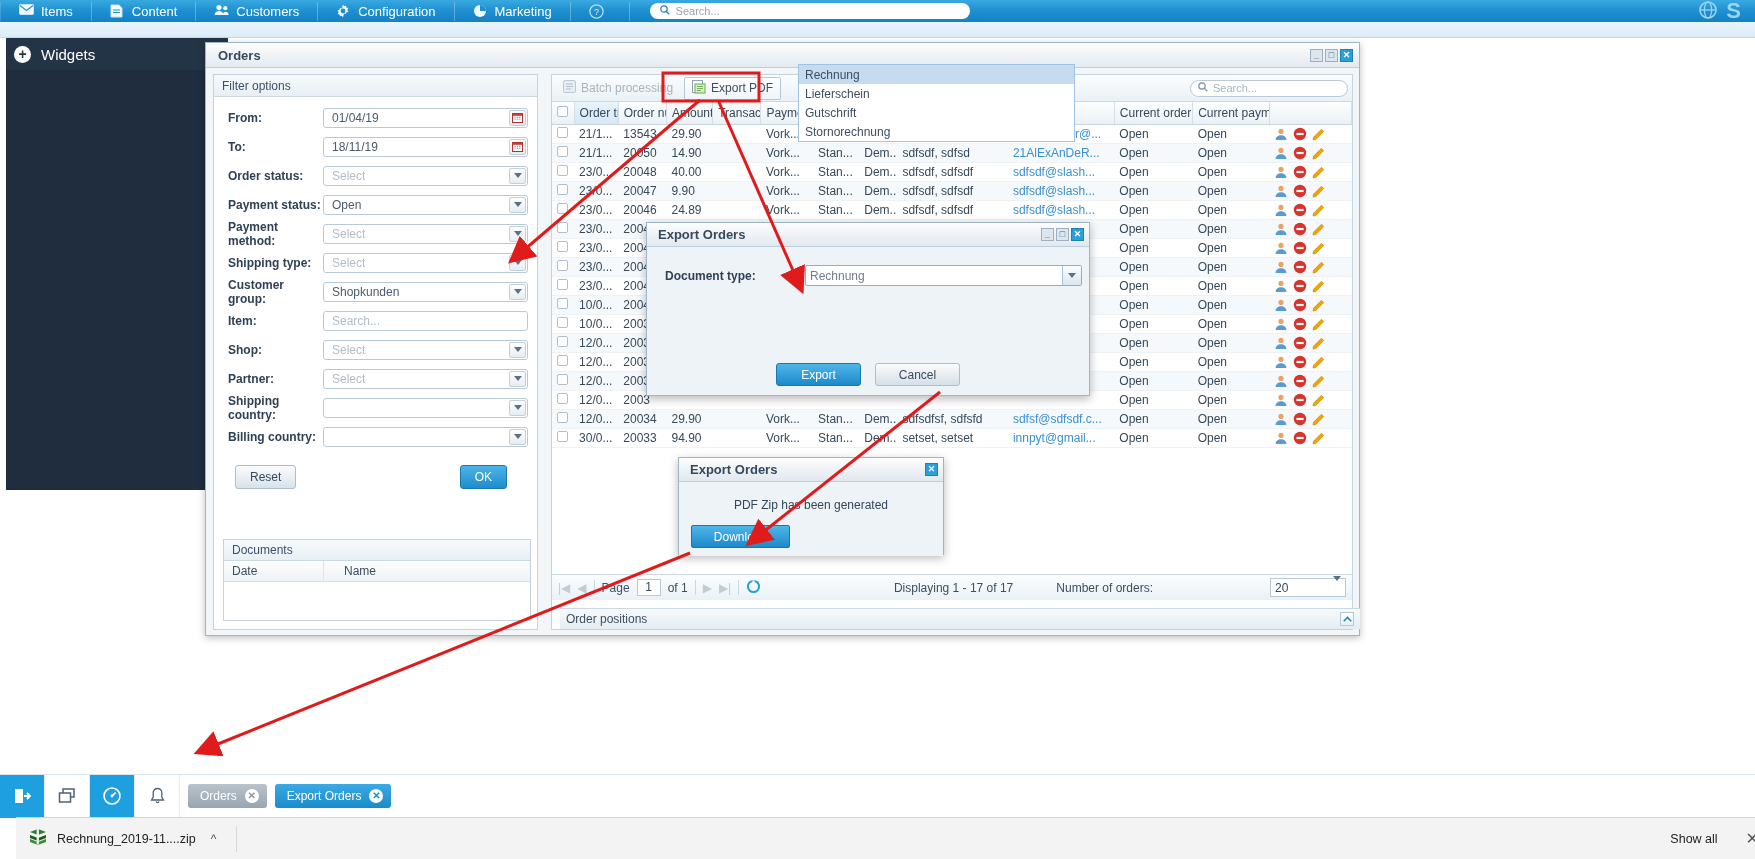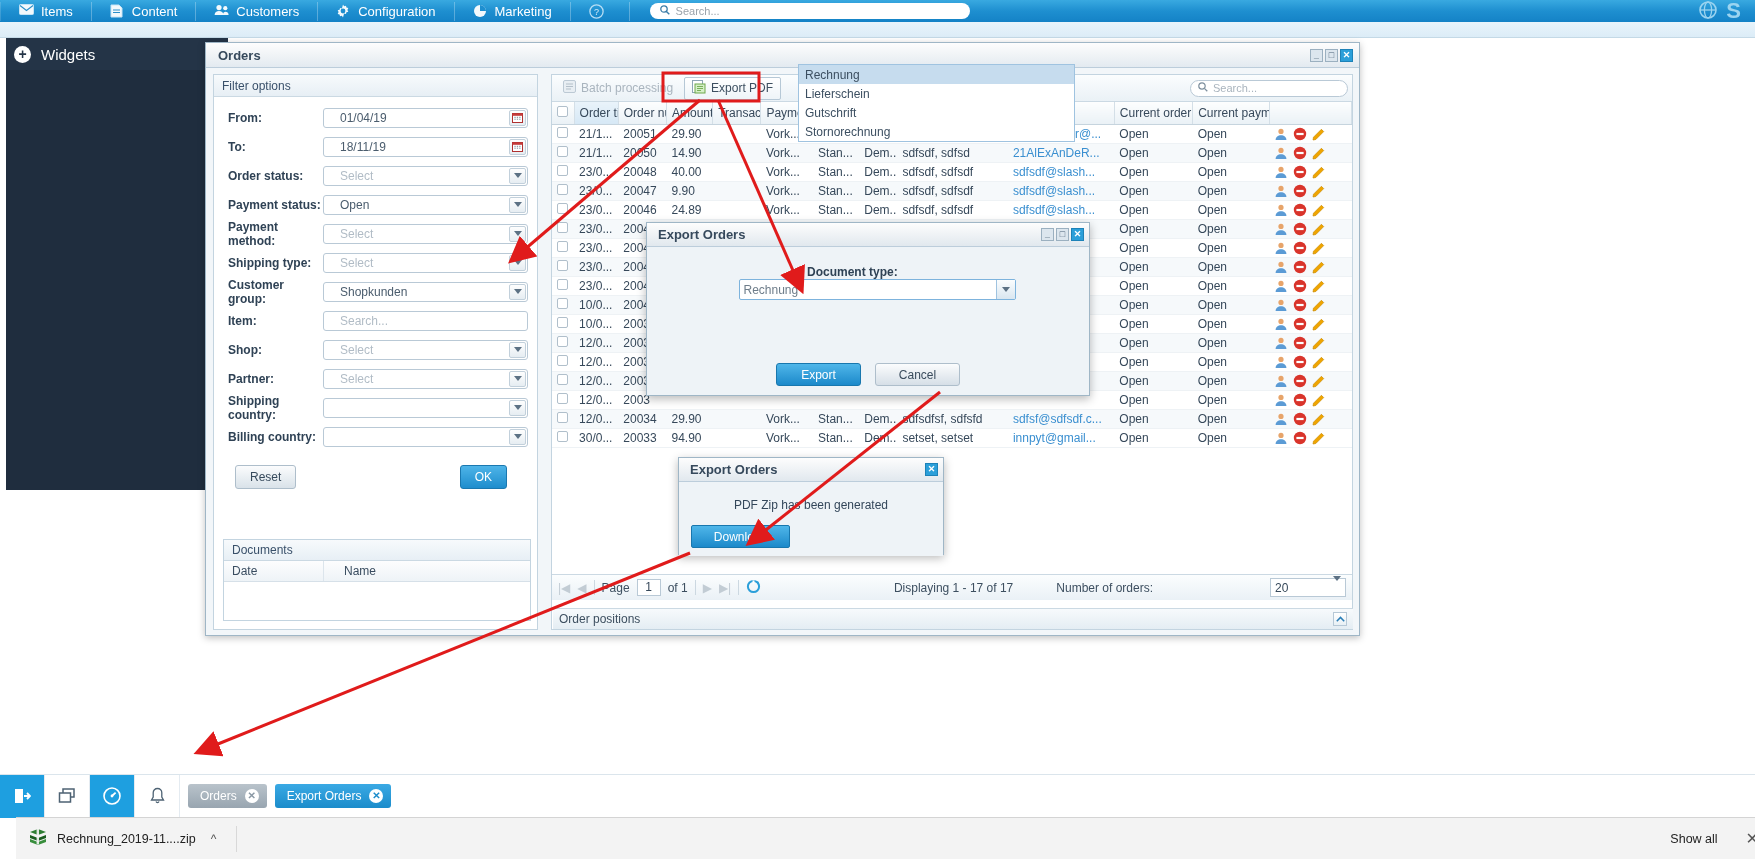--- a/index.html
+++ b/index.html
@@ -105,21 +105,21 @@
     height: 22px; background: linear-gradient(to bottom,#f7fafc,#e7eff5);
     border-bottom: 1px solid #cbd9e3;
     display: flex; align-items: center; padding-left: 8px;
     font-size: 12px; color: #39506a;
   }
   .frow { display: flex; align-items: center; height: 29px; padding-left: 14px; }
   .flabel { width: 95px; font-size: 12px; color: #2f4255; font-weight: bold; }
   .fctl {
     width: 205px; height: 20px; background: #fff;
     border: 1px solid #b9c9d6; border-radius: 3px;
-    display: flex; align-items: center; padding: 0 16px;
+    display: flex; align-items: center; padding: 0 8px;
     font-size: 12px; color: #4a5c6d; position: relative;
   }
   .fctl.ph { color: #b1bcc6; }
   .fbtn-cal {
     position: absolute; right: 1px; top: 1px; width: 17px; height: 16px;
     background: linear-gradient(to bottom,#fefefe,#e6edf2);
     border: 1px solid #c2d0db; border-radius: 2px;
     display: flex; align-items: center; justify-content: center;
   }
   .fbtn-arrow {
@@ -203,21 +203,21 @@
   .pg-in { width: 24px; height: 17px; border: 1px solid #b9c9d6; background:#fff; text-align: center; font-size: 12px; color:#36485a; line-height: 15px;}
   .sep { width: 1px; height: 15px; background: #ccd8e1; }
   .pagenav { color: #7d8f9e; font-size: 12px; }
   .pagenav.dis { color: #c2ccd4; }
   .displaying { margin-left: auto; }
   .numorders-sel {
     width: 76px; height: 19px; border: 1px solid #b9c9d6; background: #fff;
     display: flex; align-items: center; padding: 0 4px; position: relative; font-size: 12px; color:#36485a;
   }
   .grid-footbar {
-    position: absolute; left: 1px; bottom: 0; width: 800px; height: 21px;
+    position: absolute; left: 8px; bottom: 0; width: 800px; height: 21px;
     background: linear-gradient(to bottom,#f7fafc,#e4edf3);
     border-top: 1px solid #cbd9e3;
     display: flex; align-items: center; padding: 0 6px;
     font-size: 12px; color: #3d4f60;
   }
   .collapse-btn {
     margin-left: auto; width: 14px; height: 14px;
     border: 1px solid #b6c8d6; background: linear-gradient(to bottom,#ffffff,#e8f0f5);
     display:flex;align-items:center;justify-content:center;font-size:9px;color:#4a6running;
   }
@@ -228,21 +228,21 @@
     background: #eef3f7; border: 1px solid #9fb6c6;
     box-shadow: 0 3px 9px rgba(0,0,0,.28);
     z-index: 30;
   }
   .dlg-title {
     height: 24px; background: linear-gradient(to bottom,#fdfdfd,#e1e8ee);
     border-bottom: 1px solid #bccddb; display: flex; align-items: center;
     padding: 0 5px 0 11px; font-size: 13px; font-weight: bold; color: #36495c;
   }
   .dlg-body { position: relative; height: 148px; background: #eef3f7; }
-  .dlg-row { display: flex; align-items: center; padding: 18px 0 0 18px; flex-direction: column; }
+  .dlg-row { display: flex; align-items: center; padding: 18px 0 0 18px; }
   .dlg-label { width: 140px; font-size: 12px; color: #2f4255; font-weight: bold; }
   .combo {
     width: 277px; height: 21px; background: #fff;
     border: 1px solid #7db3dd; border-radius: 2px;
     display: flex; align-items: center; padding: 0 4px; position: relative;
     font-size: 12px; color: #6e7d8a;
   }
   .combo-arrow {
     position: absolute; right: 0; top: 0; width: 19px; height: 19px;
     background: linear-gradient(to bottom,#fbfdfe,#d9e6f0);
@@ -630,21 +630,21 @@
           <th>E-Mail</th>
           <th>Current order statu</th>
           <th>Current payment s</th>
           <th></th>
         </tr>
         </thead>
         <tbody id="grid-body">
             <tr>
               <td><span class="chk"></span></td>
               <td>21/1...</td>
-              <td>20051</td>
+              <td>13543</td>
               <td>29.90</td>
               <td></td>
               <td>Vork...</td>
               <td>Stan...</td>
               <td>Dem...</td>
               <td>sds, sdsd</td>
               <td class="mail"><a href="#">21alexander@...</a></td>
               <td>Open</td>
               <td>Open</td>
               <td>

